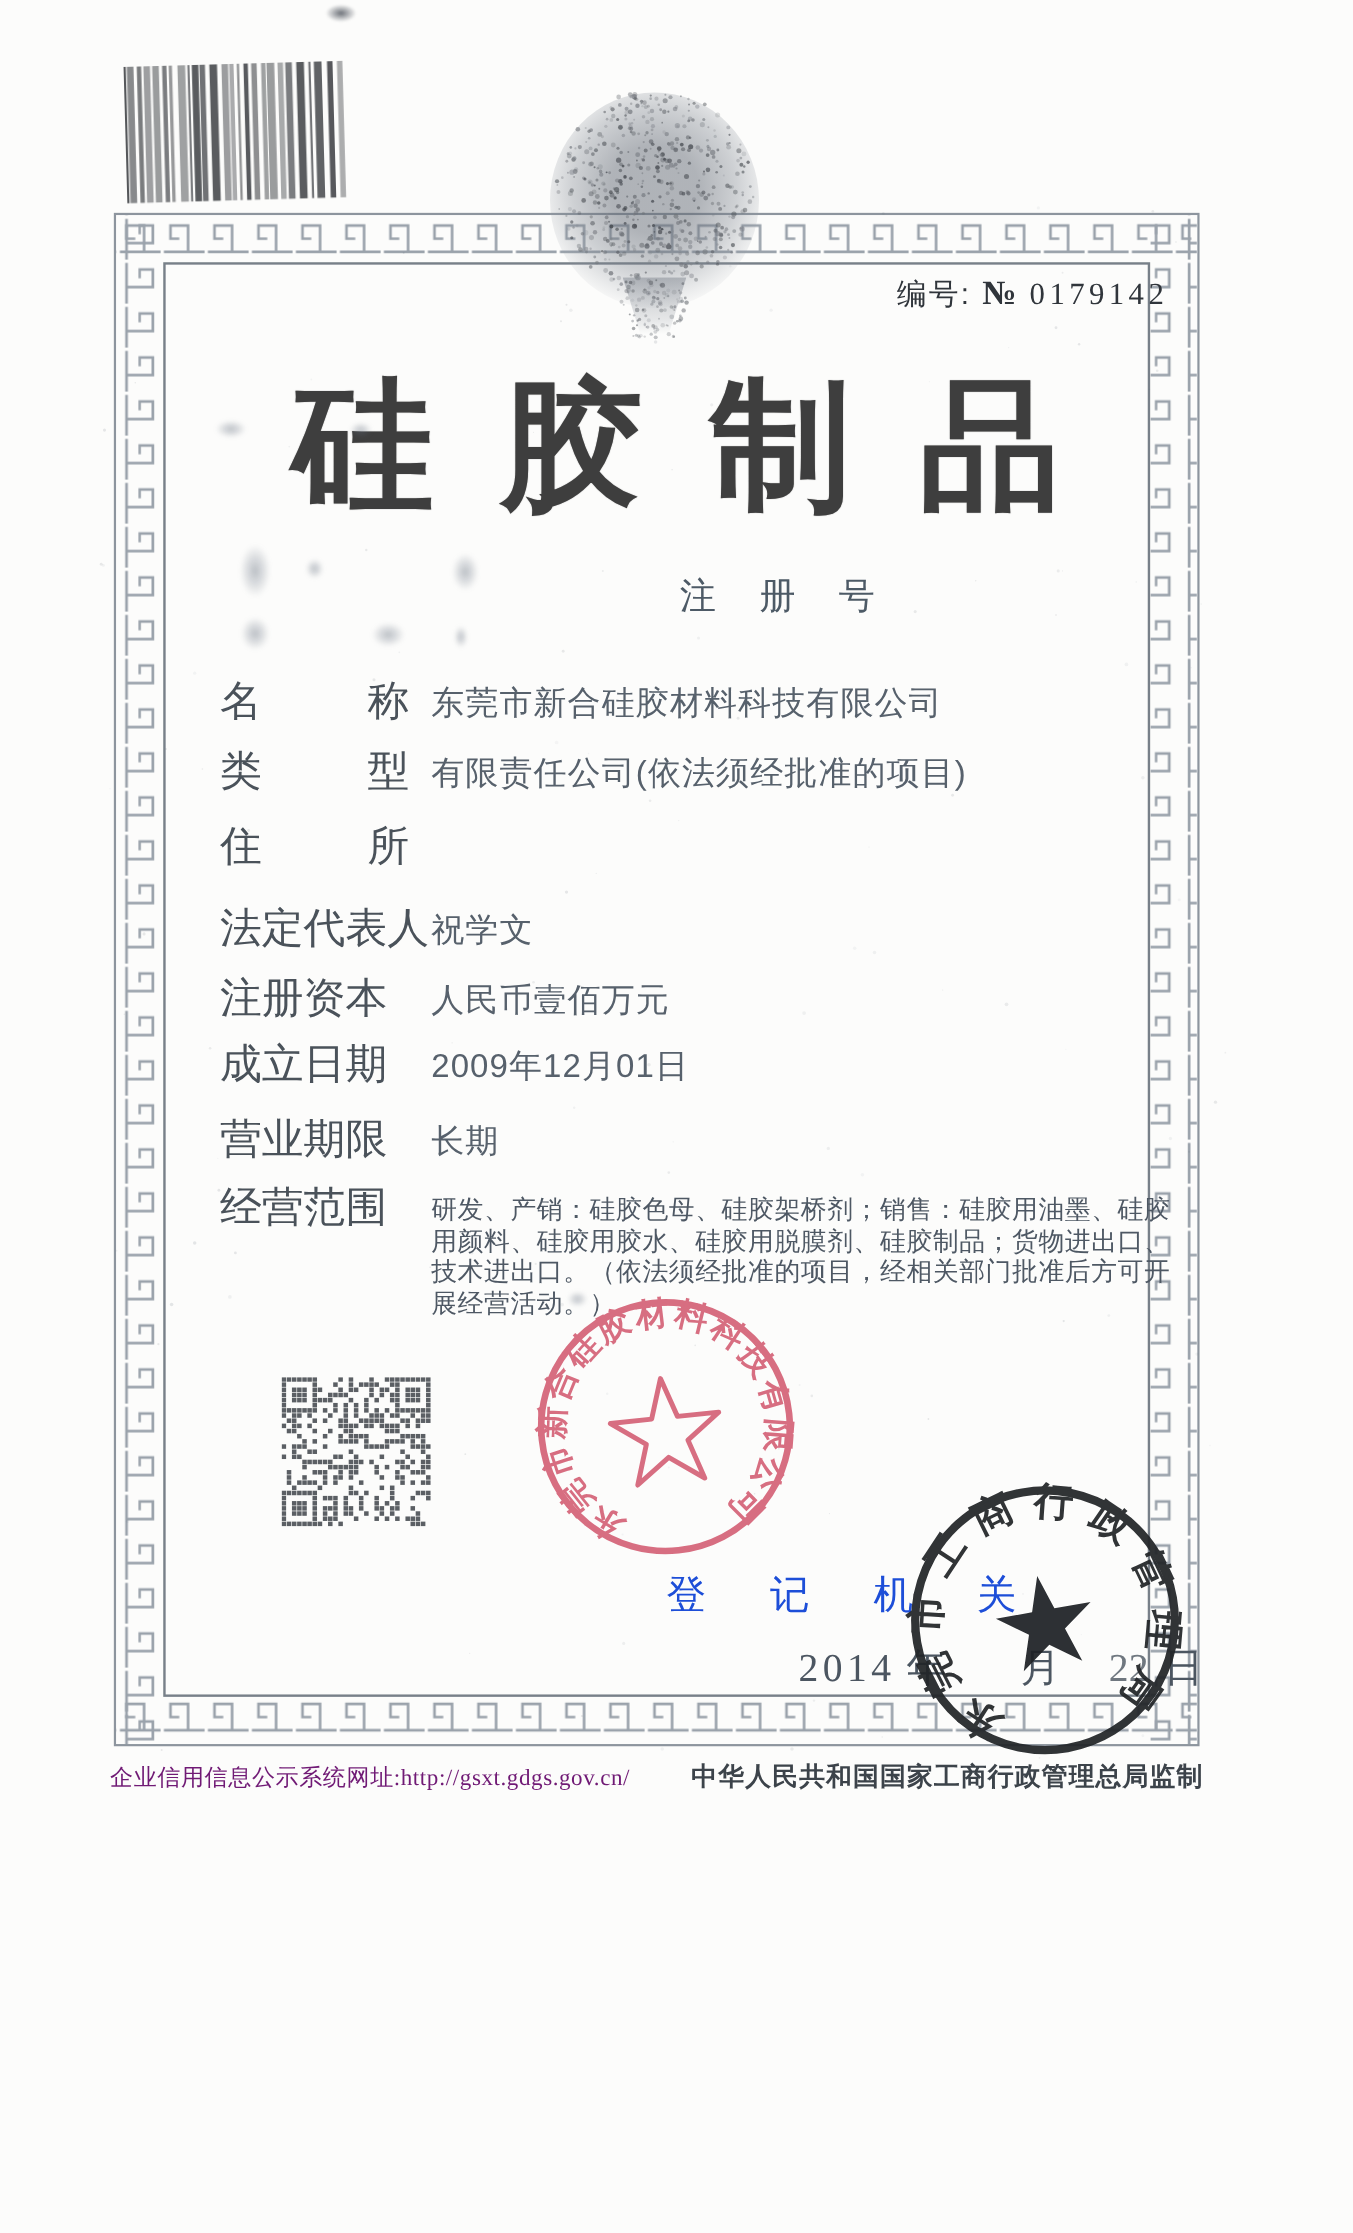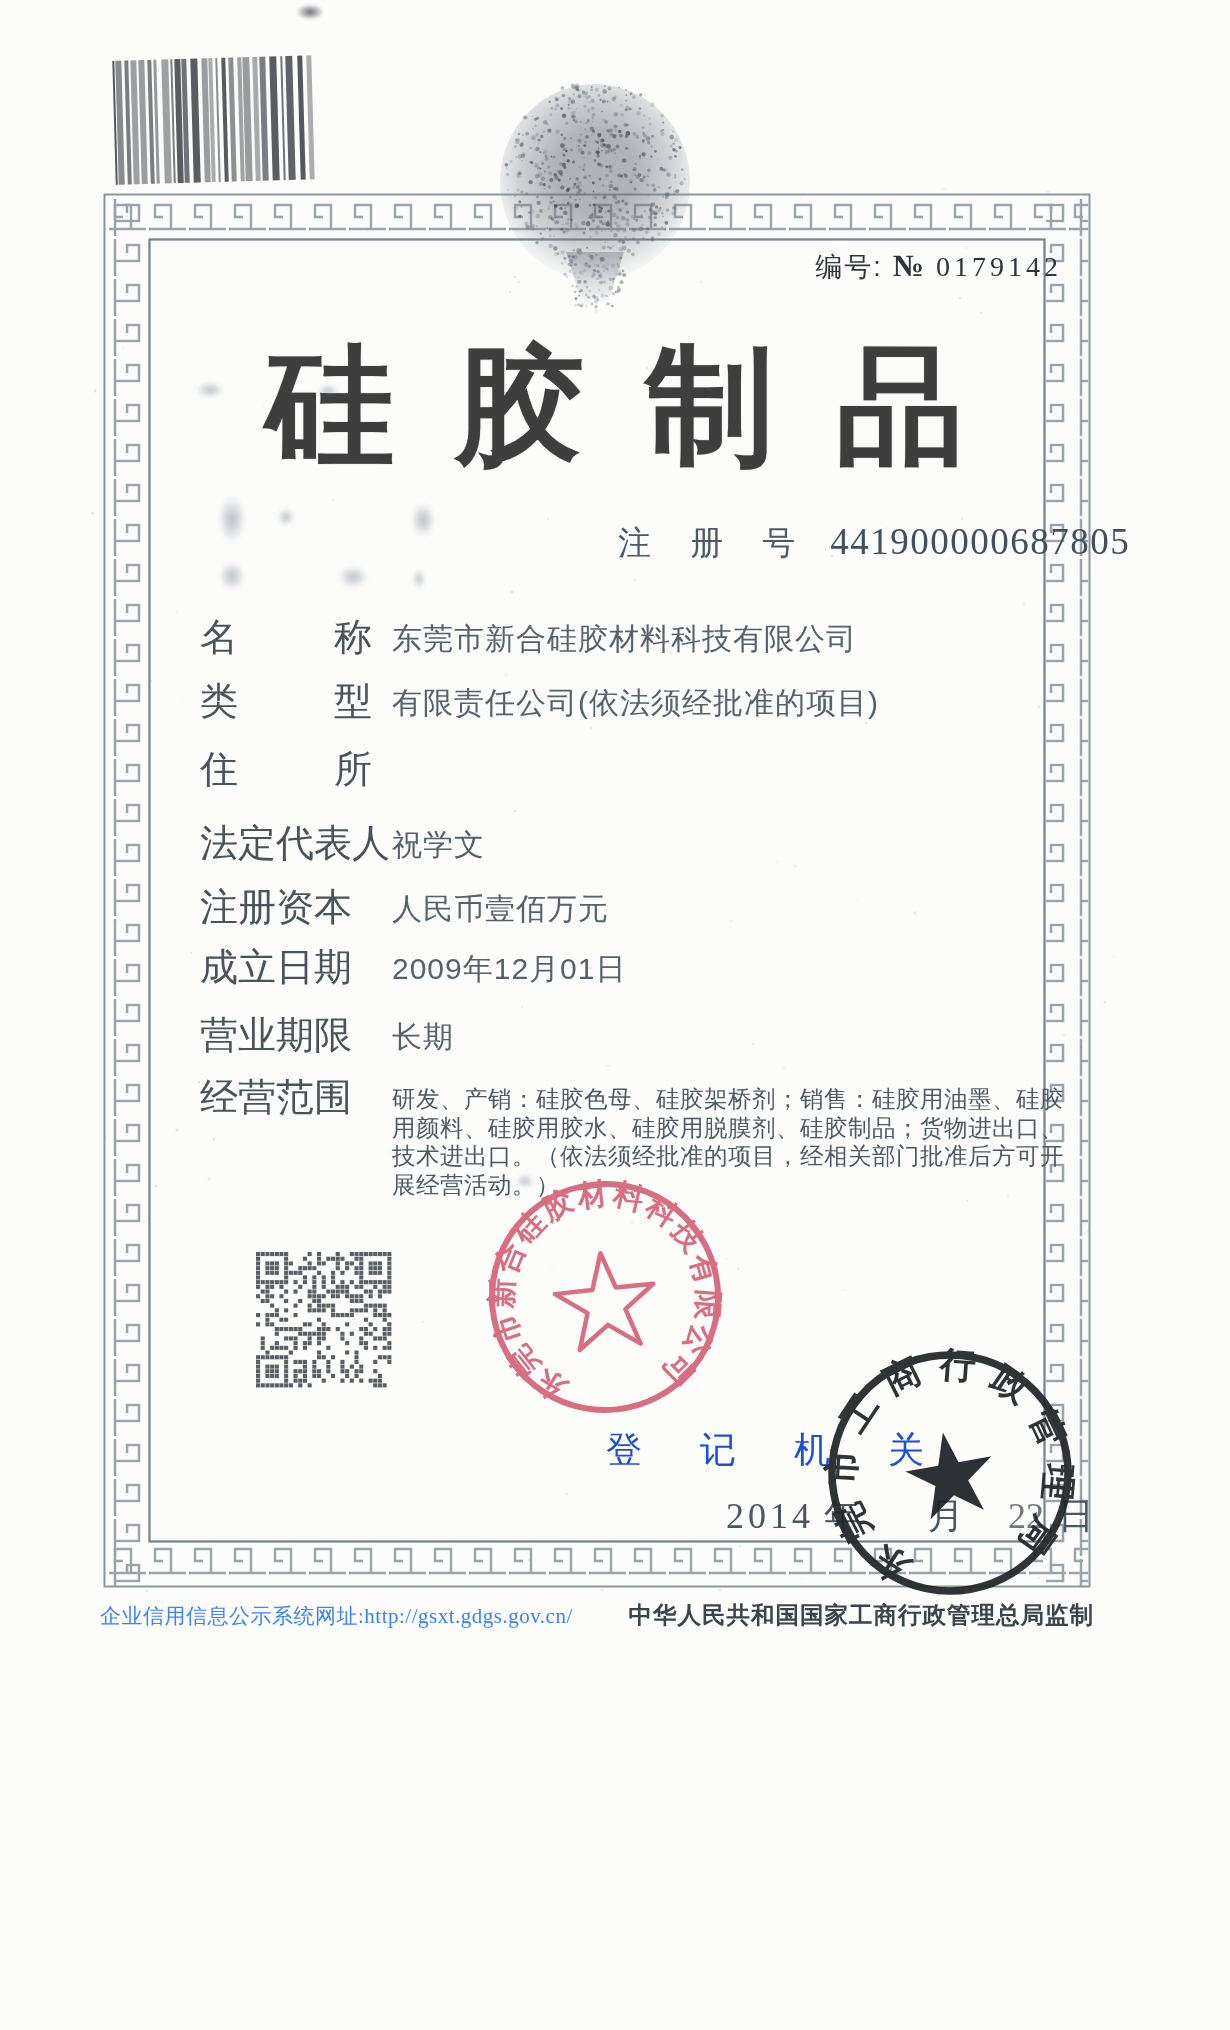--- a/index.html
+++ b/index.html
@@ -48,21 +48,21 @@
 
   
   .registrar{position:absolute;left:606px;top:1426px;font-size:36px;letter-spacing:24px;color:#1d4ed8;}
   .dateline{position:absolute;left:726px;top:1492px;font-size:36px;color:#4c5661;white-space:nowrap;}
   .dateline .yr{font-family:"Liberation Serif","DejaVu Serif",serif;letter-spacing:4px;}
   .dateline .mu{margin-left:58px;}
   .dateline .dd{margin-left:34px;opacity:.8;font-family:"Liberation Serif","DejaVu Serif",serif;margin-top:20px;}
   .dateline .du{margin-left:4px;}
 
   
-  .footer-left{position:absolute;left:100px;top:1602px;font-size:21px;color:#3b82f6;
+  .footer-left{position:absolute;left:100px;top:1602px;font-size:21px;color:#701a75;
                font-family:"Liberation Serif","DejaVu Serif",serif;letter-spacing:.5px;}
   .footer-right{position:absolute;right:136px;top:1599px;font-size:23.5px;color:#3c434a;
                 font-weight:600;letter-spacing:1px;}
 
   
   .seal{position:absolute;pointer-events:none;}
   .seal text{font-weight:600;}
 
   
   .smudge{position:absolute;filter:blur(2px);border-radius:50%;
@@ -879,21 +879,20 @@
   <div class="serial">
     <span>编号:</span>
     <span class="nosign">№</span>
     <span class="num">0179142</span>
   </div>
 
   <div class="title">硅胶制品</div>
 
   <div class="regno">
     <span class="rlabel">注 册 号</span>
-    <span class="rnum">441900000687805</span>
   </div>
 
   <div id="fields">
       <div class="row" style="top: 612px;">
         <div class="flabel" style="width: 172px;">
           <span>名</span>
           <span>称</span>
         </div>
         <div class="fvalue">东莞市新合硅胶材料科技有限公司</div>
       </div>

